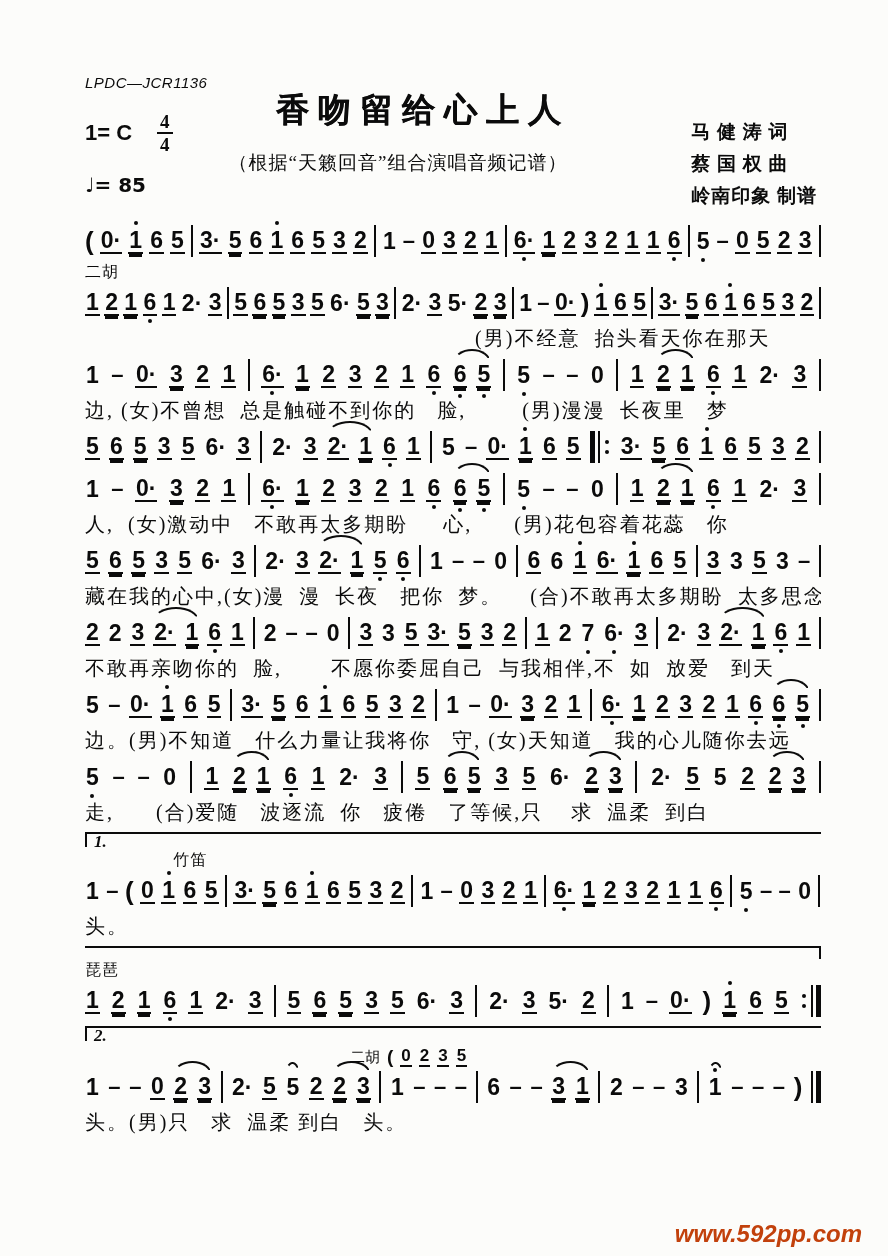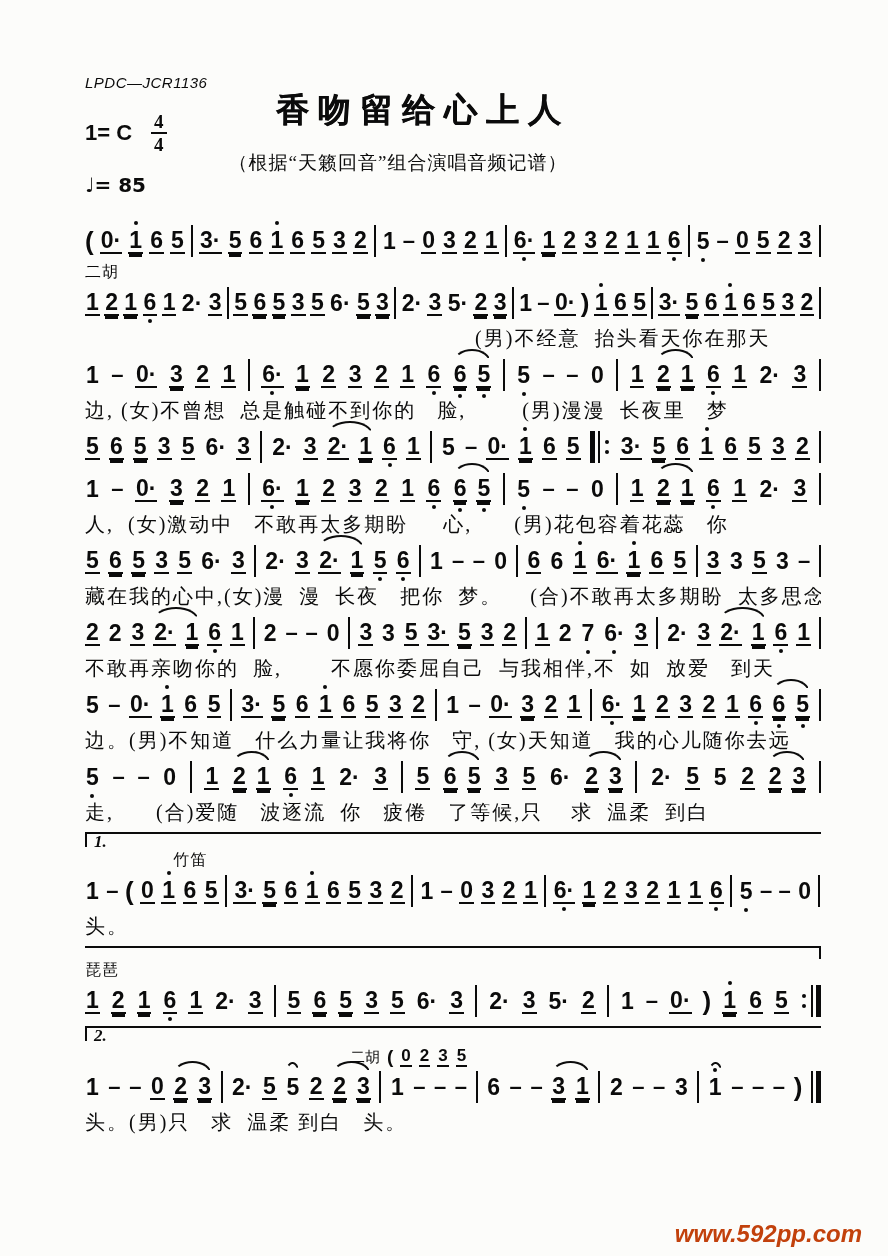--- a/index.html
+++ b/index.html
@@ -10,21 +10,21 @@
   }
   .page{position:relative;width:736px;margin:0;padding:70px 67px 0 85px;}
 
   
   .header{position:relative;height:150px;}
   .catalog{position:absolute;left:0;top:4px;font-style:italic;font-size:15px;
     font-family:"Liberation Sans","DejaVu Sans",sans-serif;letter-spacing:.5px;}
   .title{position:absolute;left:0;right:60px;top:18px;text-align:center;
     font-size:33px;font-weight:bold;letter-spacing:9px;
     text-shadow:.6px 0 0 #0b0b0b;}
-  .keyrow{position:absolute;left:0;top:42px;display:flex;align-items:center;gap:19px;
+  .keyrow{position:absolute;left:0;top:42px;display:flex;align-items:center;gap:25px;
     font-family:"Liberation Sans","DejaVu Sans",sans-serif;font-weight:bold;font-size:22px;}
   .meter{display:inline-flex;flex-direction:column;align-items:center;line-height:1;
     font-family:"Liberation Serif","DejaVu Serif",serif;font-size:19px;font-weight:bold;}
   .meter .fr-top{border-bottom:2px solid #0b0b0b;padding:0 3px 1px;}
   .meter .fr-bot{padding-top:1px;}
   .tempo{position:absolute;left:0;top:103px;font-size:20px;font-weight:bold;
     font-family:"DejaVu Sans","Liberation Sans",sans-serif;}
   .subtitle{position:absolute;left:60px;right:170px;top:80px;text-align:center;
     font-size:19px;letter-spacing:1px;font-weight:500;}
   .credits{position:absolute;right:4px;top:46px;text-align:left;
@@ -91,20 +91,25 @@
     <div class="title">香吻留给心上人</div>
     <div class="keyrow">
       <span>1= C</span>
       <span class="meter">
         <span class="fr-top">4</span>
         <span class="fr-bot">4</span>
       </span>
     </div>
     <div class="tempo">♩= 85</div>
     <div class="subtitle">（根据“天籁回音”组合演唱音频记谱）</div>
+    <div class="credits">
+      <div>马 健 涛 词</div>
+      <div>蔡 国 权 曲</div>
+      <div>岭南印象 制谱</div>
+    </div>
   </div>
 
   <div id="score">
       <div class="system">
         <div class="mrow">
           <span class="paren">(</span>
           <span class="note u1">0·</span>
           <span class="note up u2">1</span>
           <span class="note u1">6</span>
           <span class="note u1">5</span>

